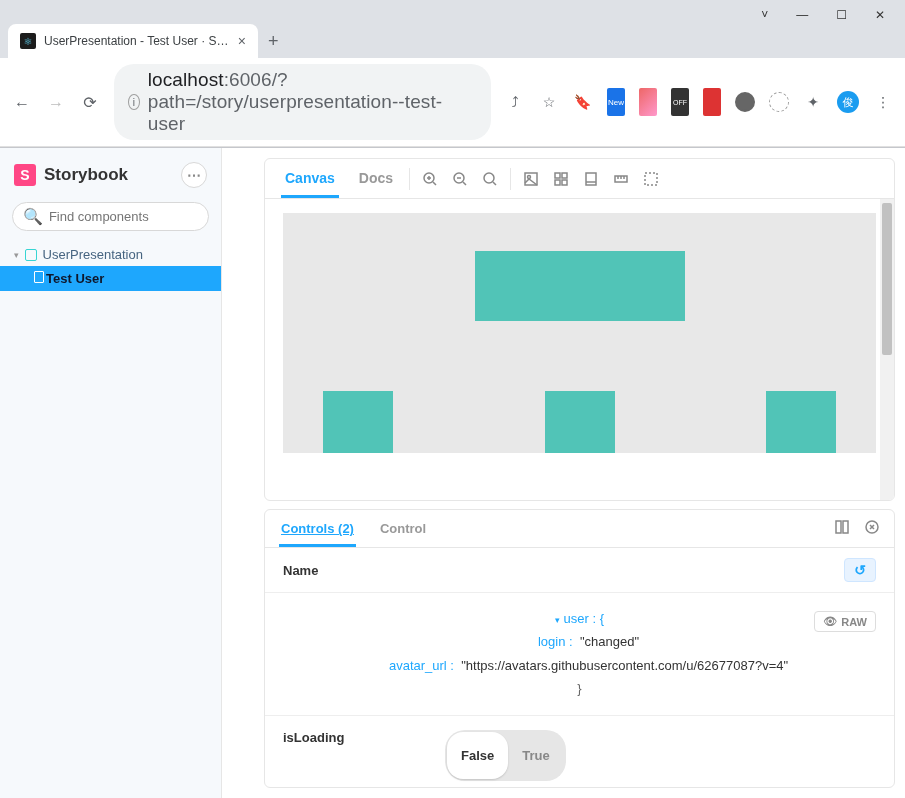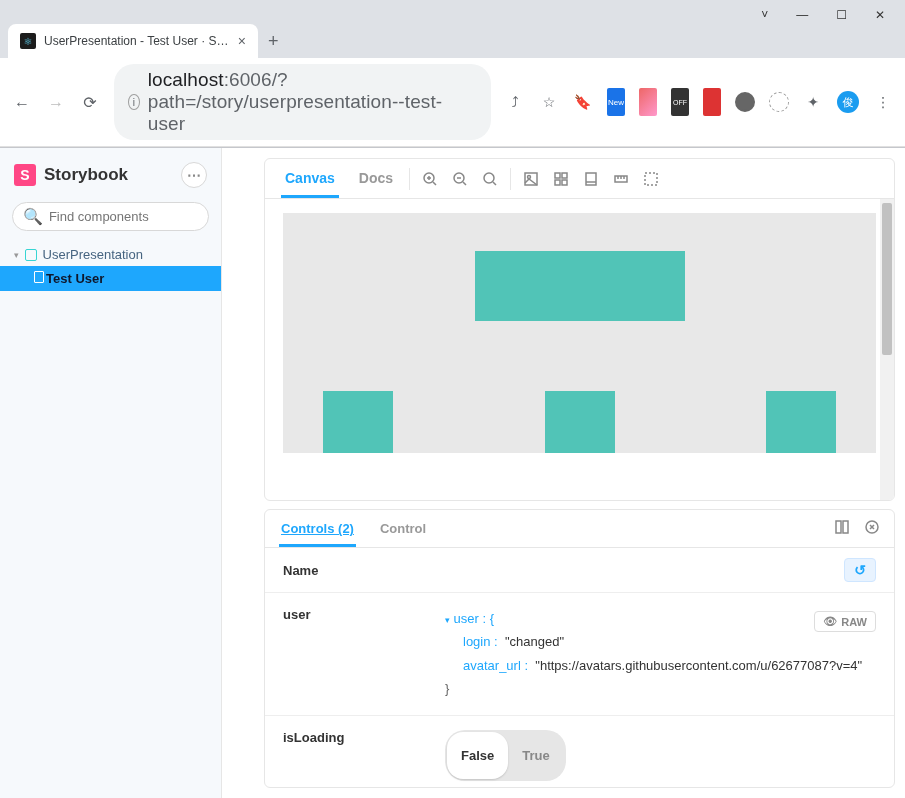--- a/index.html
+++ b/index.html
@@ -79,21 +79,21 @@
     .addon-right { margin-left: auto; display: flex; gap: 14px; color: #888; }
 
     .controls-hdr { display: flex; padding: 10px 18px; border-bottom: 1px solid #eee; font-size: 13px; font-weight: 700; color: #333; align-items: center; }
     .col-name { width: 146px; }
     .col-control { flex: 1; }
     .reset-btn { margin-left: auto; background: #e8f3ff; border: 1px solid #cfe6ff; border-radius: 4px; padding: 3px 9px; color: #1ea7fd; font-size: 14px; }
 
     .ctrl-row { display: flex; padding: 14px 18px; border-bottom: 1px solid #eee; font-size: 13px; }
     .ctrl-name { width: 162px; font-weight: 700; color: #333; }
     .ctrl-val { flex: 1; position: relative; }
-    .obj-tree { font-family: Menlo, Consolas, monospace; font-size: 13px; line-height: 1.8; }
+    .obj-tree { font-family: Menlo, Consolas, monospace; font-size: 13px; line-height: 1.8; text-align: center; }
     .obj-key { color: #1ea7fd; }
     .obj-punc { color: #666; }
     .obj-str { color: #333; }
     .obj-indent { padding-left: 18px; }
     .obj-caret { color: #1ea7fd; font-size: 9px; margin-right: 4px; }
     .raw-btn { position: absolute; right: 0; top: 4px; border: 1px solid #ddd; border-radius: 4px; background: #fff; padding: 3px 8px; font-size: 11px; font-weight: 700; color: #888; display: flex; gap: 4px; align-items: center; }
 
     .bool-toggle { display: inline-flex; background: #e6e6e6; border-radius: 20px; padding: 2px; }
     .bool-opt { padding: 16px 14px; font-size: 13px; font-weight: 700; color: #888; border-radius: 16px; }
     .bool-opt.active { background: #fff; color: #333; box-shadow: 0 1px 2px rgba(0,0,0,0.15); }
@@ -265,21 +265,20 @@
                 <path d="M6 6l4 4M10 6l-4 4"></path>
               </svg></span>
         </div>
       </div>
       <div class="controls-hdr">
         <span class="col-name">Name</span>
         <span class="reset-btn">↺</span>
       </div>
 
       <div class="ctrl-row">
-        <div class="ctrl-name">user</div>
         <div class="ctrl-val">
           <span class="raw-btn">
               <span>👁</span>
               <span>RAW</span>
             </span>
           <div class="obj-tree">
             <div><span class="obj-caret">▾</span><span class="obj-key">user : {</span></div>
             <div class="obj-indent"><span class="obj-key">login :</span>&nbsp;&nbsp;<span class="obj-str">"changed"</span></div>
             <div class="obj-indent"><span class="obj-key">avatar_url :</span>&nbsp;&nbsp;<span class="obj-str">"https://avatars.githubusercontent.com/u/62677087?v=4"</span></div>
             <div><span class="obj-punc">}</span></div>

